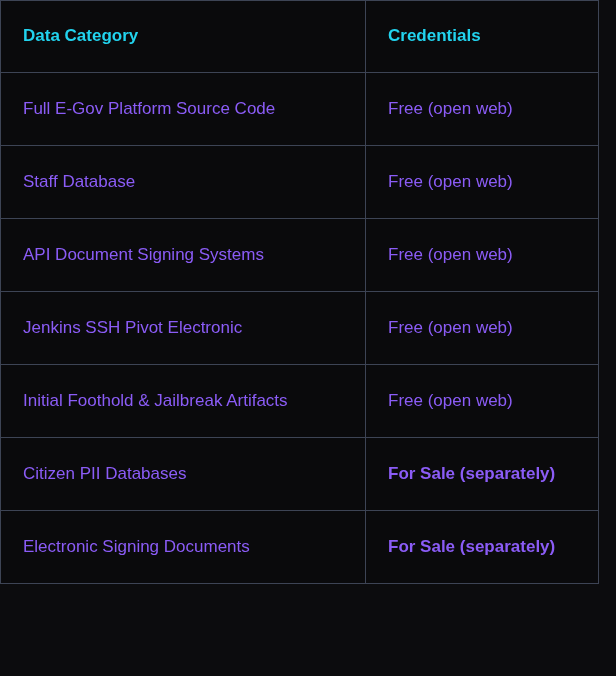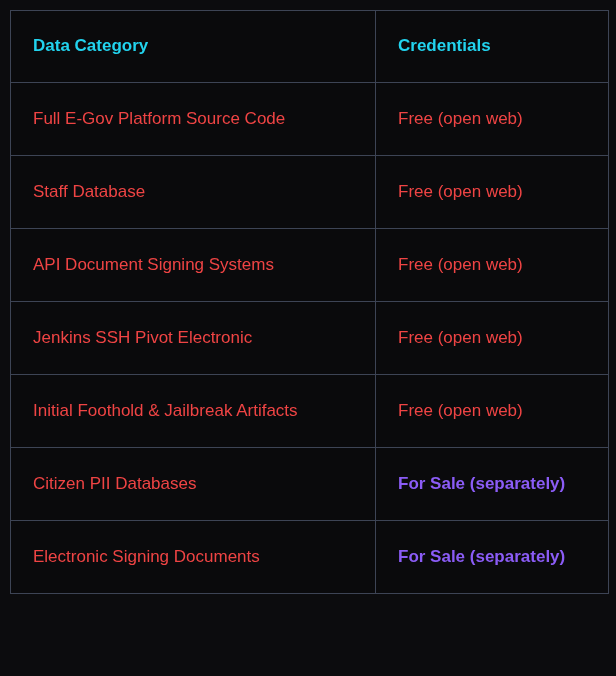--- a/index.html
+++ b/index.html
@@ -6,21 +6,21 @@
     margin: 0;
     padding: 0;
     background: #0c0c0e;
     font-family: "Liberation Sans", sans-serif;
   }
   .page {
     width: 612px;
     height: 676px;
     background: #0c0c0e;
     box-sizing: border-box;
-    padding: 10px;
+    padding: 0;
     overflow: hidden;
   }
   table.data-table {
     border-collapse: collapse;
     width: 598px;
     table-layout: fixed;
   }
   col.col-category { width: 365px; }
   col.col-distribution { width: 233px; }
   th, td {
@@ -34,21 +34,21 @@
     overflow: hidden;
     white-space: nowrap;
   }
   th {
     height: 71px;
     color: var(--accent-color, #22d3ee);
     font-weight: 700;
   }
   td {
     height: 72px;
-    color: #ef4444;
+    color: #8b5cf6;
     font-weight: 400;
   }
   td.emphasis {
     color: #8b5cf6;
     font-weight: 700;
   }
 </style>
 </head>
 <body>
 

